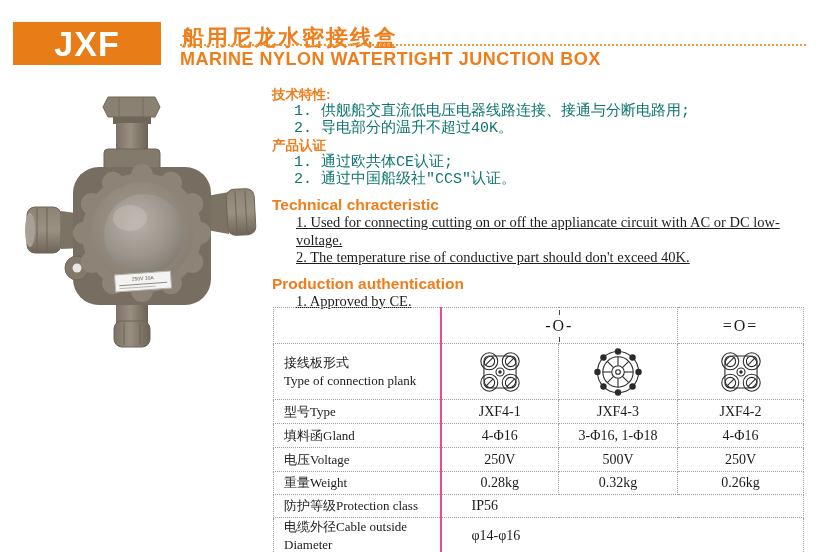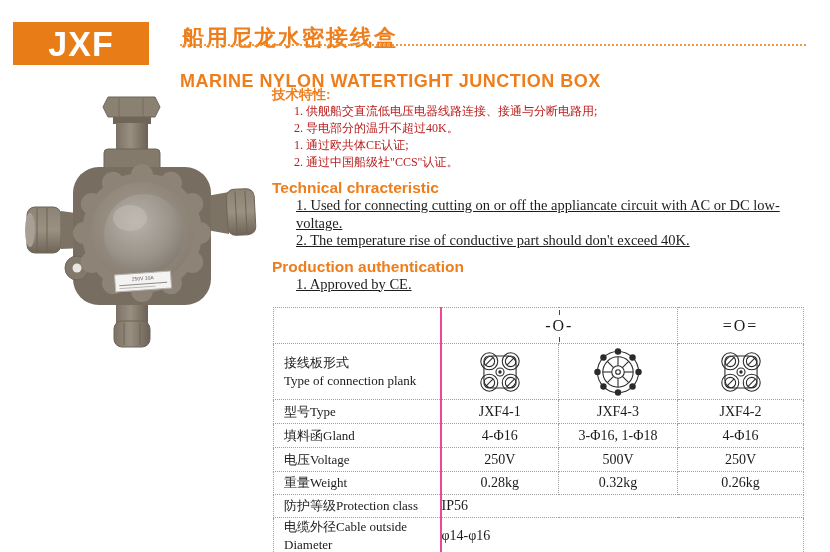--- a/index.html
+++ b/index.html
@@ -3,44 +3,44 @@
 <meta charset="utf-8">
 <style>
   * { margin:0; padding:0; box-sizing:border-box; }
   body { background:#e8e8e8; font-family:"Liberation Sans", sans-serif; }
   .page {
     position:relative; width:830px; height:552px; background:#ffffff;
     overflow:hidden; margin:0 auto;
   }
   
   .logo-block {
-    position:absolute; left:13px; top:22px; width:136px; height:43px;
+    position:absolute; left:13px; top:22px; width:148px; height:43px;
     background:#E87C16; display:flex; align-items:center; justify-content:center;
   }
   .logo-text {
     color:#ffffff; font-weight:bold; font-size:34px; letter-spacing:1px;
     transform:scaleY(1.05); font-family:"Liberation Sans", sans-serif;
   }
   .title-zh {
     position:absolute; left:182px; top:23px; font-size:22px; font-weight:bold;
     color:#EE7E1C; letter-spacing:2px;
   }
   .header-dotted {
     position:absolute; left:180px; top:44px; width:626px; height:0;
     border-top:2px dotted #EF9A3C;
   }
   .title-en {
     position:absolute; left:180px; top:49px; font-size:18px; font-weight:bold;
-    color:#EE7E1C; letter-spacing:0.5px;margin-top:22px;
+    color:#EE7E1C; letter-spacing:0.5px;
   }
   
   .specs { position:absolute; left:272px; top:86px; width:550px; }
   .h-zh { font-size:13.5px; font-weight:bold; color:#EE7E1C; line-height:17px; }
   .item-zh {
-    font-family:Liberation Serif, serif; font-size:12px; color:#b91c1c;
+    font-family:Liberation Mono, monospace; font-size:15px; color:#0f766e;
     line-height:17px; padding-left:22px;
   }
   .h-en { font-size:15.5px; font-weight:bold; color:#EE7E1C; line-height:19px; margin-top:7px; }
   .item-en {
     font-family:"Liberation Serif", serif; font-size:14.5px; color:#1d1d1d;
     line-height:17.5px; padding-left:24px;text-decoration:underline;
   }
   
   .photo { position:absolute; left:15px; top:85px; width:250px; height:265px; }
   
@@ -52,21 +52,21 @@
     font-family:"Liberation Serif", serif; color:#1b1b1b;
   }
   .spec-table td {
     border:1px dotted #9f9f9f; text-align:center; vertical-align:middle;
     font-size:14px; overflow:hidden;
   }
   .spec-table td.rowlabel {
     text-align:left; padding-left:10px; font-size:13px;
     border-right:2px solid #ec4899; line-height:1.35;
   }
-  .spec-table td.span-left { text-align:left; }
+  .spec-table td.span-left { text-align:left; padding-left:30px; }
   .sym-wrap { position:relative; display:inline-block; font-size:16px; letter-spacing:2px; }
   .sym-ticks::before, .sym-ticks::after {
     content:""; position:absolute; left:50%; width:1px; height:5px; background:#444;
   }
   .sym-ticks::before { top:-7px; }
   .sym-ticks::after  { bottom:-7px; }
   svg { display:block; }
 </style>
 </head>
 <body>
@@ -161,20 +161,21 @@
         <line x1="104" y1="202" x2="140" y2="202" stroke="#ababab" stroke-width="0.8"></line>
       </g>
     </svg>
   </div>
 
 
   <div class="specs">
     <div class="h-zh">技术特性:</div>
     <div class="item-zh">1. 供舰船交直流低电压电器线路连接、接通与分断电路用;</div>
     <div class="item-zh">2. 导电部分的温升不超过40K。</div>
+    <div class="h-zh">产品认证</div>
     <div class="item-zh">1. 通过欧共体CE认证;</div>
     <div class="item-zh">2. 通过中国船级社"CCS"认证。</div>
     <div class="h-en">Technical chracteristic</div>
     <div class="item-en">1. Used for connecting cutting on or off the appliancate circuit with AC or DC low-voltage.</div>
     <div class="item-en">2. The temperature rise of conductive part should don't exceed 40K.</div>
     <div class="h-en">Production authentication</div>
     <div class="item-en">1. Approved by CE.</div>
   </div>
 
   <table class="spec-table">

